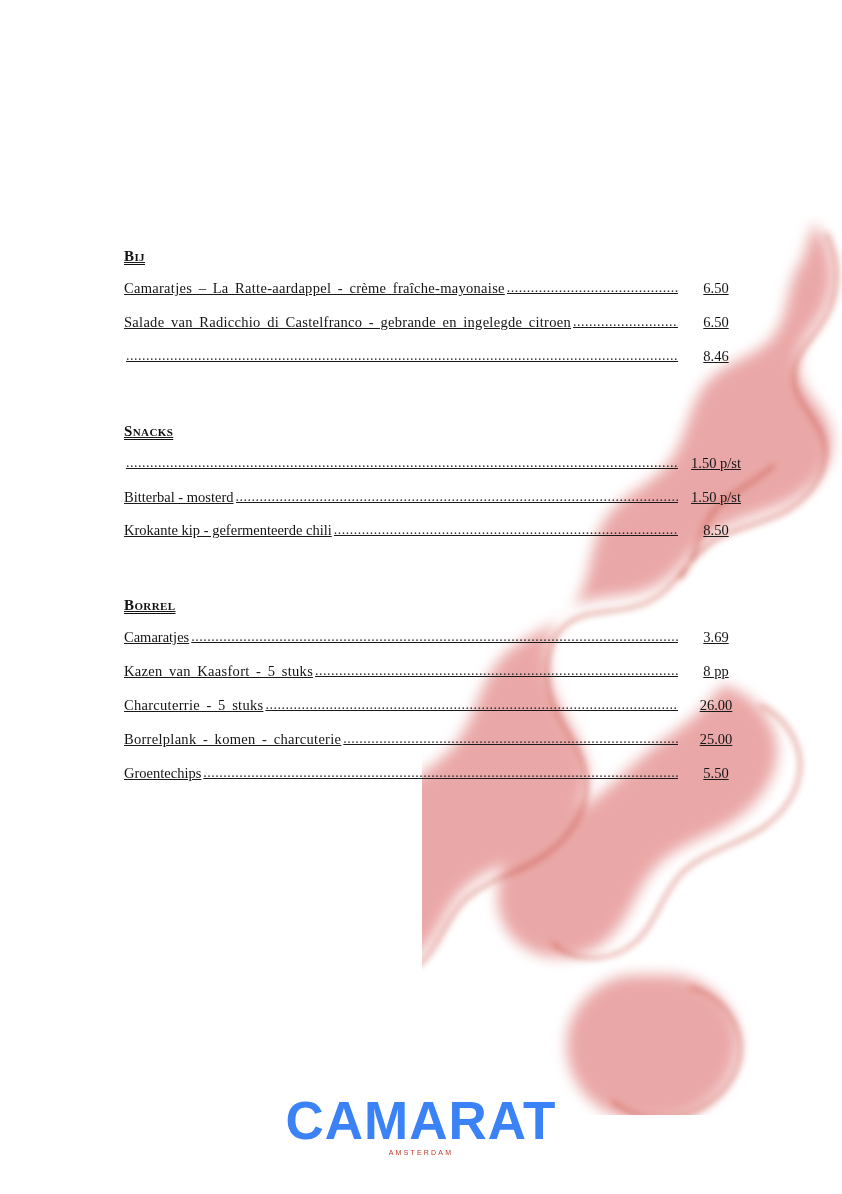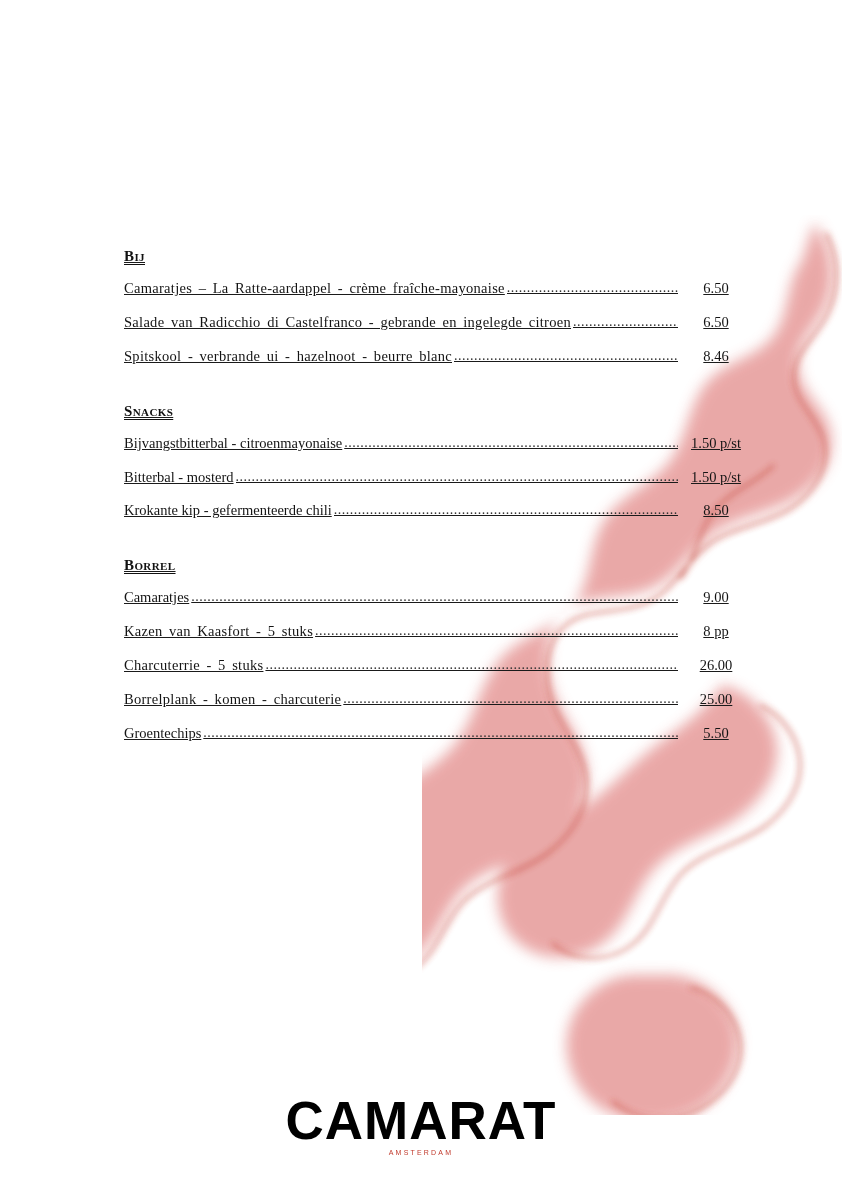--- a/index.html
+++ b/index.html
@@ -31,21 +31,21 @@
   
   .menu {
     position: absolute;
     left: 124px;
     top: 248px;
     width: 620px;
     z-index: 2;
   }
 
   .section { margin-bottom: 0; text-decoration: underline; }
-  .section + .section { margin-top: 36px; }
+  .section + .section { margin-top: 56px; }
 
   .section-title {
     font-family: "Liberation Serif", serif;
     font-variant: small-caps;
     font-size: 15px;
     letter-spacing: 0.4px;
     font-weight: 700;
     text-decoration: underline;
     text-underline-offset: 3px;
     margin: 0 0 14px 0;
@@ -106,21 +106,21 @@
     right: 0;
     bottom: 38px;
     text-align: center;
     z-index: 3;
   }
   .logo {
     font-family: "Liberation Sans", sans-serif;
     font-weight: 700;
     font-size: 53px;
     letter-spacing: 1px;
-    color: #000000;
+    color: #3b82f6;
     line-height: 0.95;
     display: block;
   }
   .logo-sub {
     display: block;
     font-family: "Liberation Sans", sans-serif;
     font-size: 7px;
     letter-spacing: 2.2px;
     color: #c0392b;
     margin-top: 3px;
@@ -176,31 +176,29 @@
       <span class="price">6.50</span>
     </div>
 
     <div class="row">
       <span class="name justify">Salade van Radicchio di Castelfranco - gebrande en ingelegde citroen</span>
       <span class="leader">......................................................................................................................................................</span>
       <span class="price">6.50</span>
     </div>
 
     <div class="row">
-      <span class="name justify">Spitskool - verbrande ui - hazelnoot - beurre blanc</span>
       <span class="leader">......................................................................................................................................................</span>
       <span class="price">8.46</span>
     </div>
   </div>
 
   <div class="section">
     <div class="section-title">Snacks</div>
 
     <div class="row">
-      <span class="name">Bijvangstbitterbal - citroenmayonaise</span>
       <span class="leader">......................................................................................................................................................</span>
       <span class="price">1.50 p/st</span>
     </div>
 
     <div class="row">
       <span class="name">Bitterbal - mosterd</span>
       <span class="leader">......................................................................................................................................................</span>
       <span class="price">1.50 p/st</span>
     </div>
 
@@ -210,21 +208,21 @@
       <span class="price">8.50</span>
     </div>
   </div>
 
   <div class="section">
     <div class="section-title">Borrel</div>
 
     <div class="row">
       <span class="name">Camaratjes</span>
       <span class="leader">......................................................................................................................................................</span>
-      <span class="price">9.00</span>
+      <span class="price">3.69</span>
     </div>
 
     <div class="row">
       <span class="name justify">Kazen van Kaasfort - 5 stuks</span>
       <span class="leader">......................................................................................................................................................</span>
       <span class="price">8 pp</span>
     </div>
 
 
     <div class="row">

